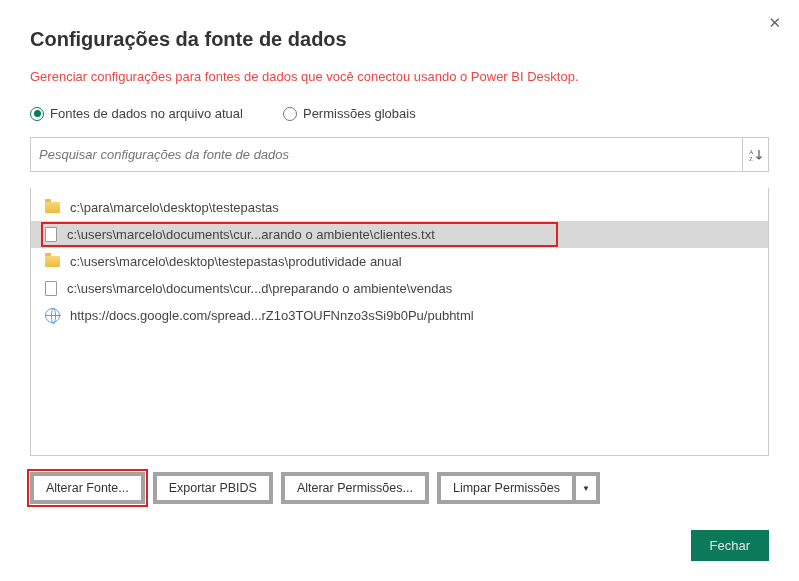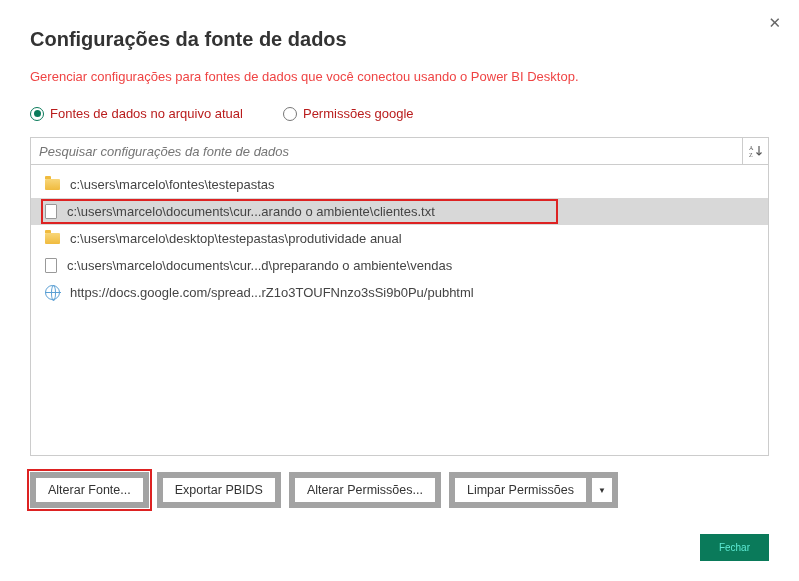--- a/index.html
+++ b/index.html
@@ -49,21 +49,21 @@
       gap: 40px;
       margin-bottom: 16px;
       align-items: center;
     }
     .radio-option {
       display: flex;
       align-items: center;
       gap: 6px;
       cursor: pointer;
       font-size: 13px;
-      color: #b91c1c;
+      color: #404040;
     }
     .radio-circle {
       width: 14px;
       height: 14px;
       border-radius: 50%;
       border: 1.5px solid #777;
       display: flex;
       align-items: center;
       justify-content: center;
       flex-shrink: 0;
@@ -73,22 +73,22 @@
     }
     .radio-dot {
       width: 7px;
       height: 7px;
       border-radius: 50%;
       background: #0a7a5a;
     }
     .search-row {
       display: flex;
       border: 1px solid #ccc;
-      height: 28px;
-      margin-bottom: 0;
+      height: 35px;
+      margin-bottom: 16px;
     }
     .search-input {
       flex: 1;
       border: none;
       padding: 0 8px;
       font-size: 13px;
       font-style: italic;
       color: #999;
       outline: none;
     }
@@ -190,21 +190,21 @@
       height: 0;
       border-top: 1.5px solid #5a9fd4;
     }
     .button-row {
       display: flex;
       gap: 8px;
       margin-top: 16px;
       align-items: center;
     }
     .btn {
-      border: 6px solid #a3a3a3;
+      border: 4px solid #a3a3a3;
       background: #fff;
       padding: 5px 12px;
       font-size: 12.5px;
       color: #333;
       cursor: pointer;
       font-family: inherit;
     }
     .btn.hl {
       outline: 2px solid #d22;
       outline-offset: 1px;
@@ -221,24 +221,24 @@
       padding: 5px 6px;
       font-size: 8px;
     }
     .footer-row {
       display: flex;
       justify-content: flex-end;
       margin-top: 26px;
     }
     .btn-primary {
       background: #0a7a5a;
-      color: #5eead4;
+      color: #e5e5e5;
       border: 1px solid #0a7a5a;
       padding: 7px 18px;
-      font-size: 10px;
+      font-size: 13px;
       cursor: pointer;
       font-family: inherit;
     }
   </style>
 </head>
 <body>
 
 <div class="dialog">
   <div class="close-btn">✕</div>
 
@@ -247,40 +247,40 @@
 
   <div class="radio-row">
     <div class="radio-option">
       <span class="radio-circle selected">
           <span class="radio-dot"></span>
         </span>
       <span>Fontes de dados no arquivo atual</span>
     </div>
     <div class="radio-option">
       <span class="radio-circle"></span>
-      <span>Permissões google</span>
+      <span>Permissões globais</span>
     </div>
   </div>
 
   <div class="search-row">
     <input class="search-input" placeholder="Pesquisar configurações da fonte de dados" style="">
     <div class="sort-btn">
       <svg width="14" height="14" viewBox="0 0 14 14">
         <text x="0" y="6" font-size="6" fill="#555" font-family="Segoe UI">A</text>
         <text x="0" y="13" font-size="6" fill="#555" font-family="Segoe UI">Z</text>
         <line x1="10" y1="2" x2="10" y2="11" stroke="#555" stroke-width="1.2"></line>
         <polyline points="7.5,8.5 10,11 12.5,8.5" fill="none" stroke="#555" stroke-width="1.2"></polyline>
       </svg>
     </div>
   </div>
 
   <div class="list-box" id="list-box">
       <div class="list-item">
         <span class="item-icon folder"></span>
-        <span>c:\users\marcelo\fontes\testepastas</span>
+        <span>c:\para\marcelo\desktop\testepastas</span>
       </div>
       <div class="list-item selected">
         <span class="item-icon doc"></span>
         <span>c:\users\marcelo\documents\cur...arando o ambiente\clientes.txt</span>
         <span class="hl-box"></span>
       </div>
       <div class="list-item">
         <span class="item-icon folder"></span>
         <span>c:\users\marcelo\desktop\testepastas\produtividade anual</span>
       </div>

